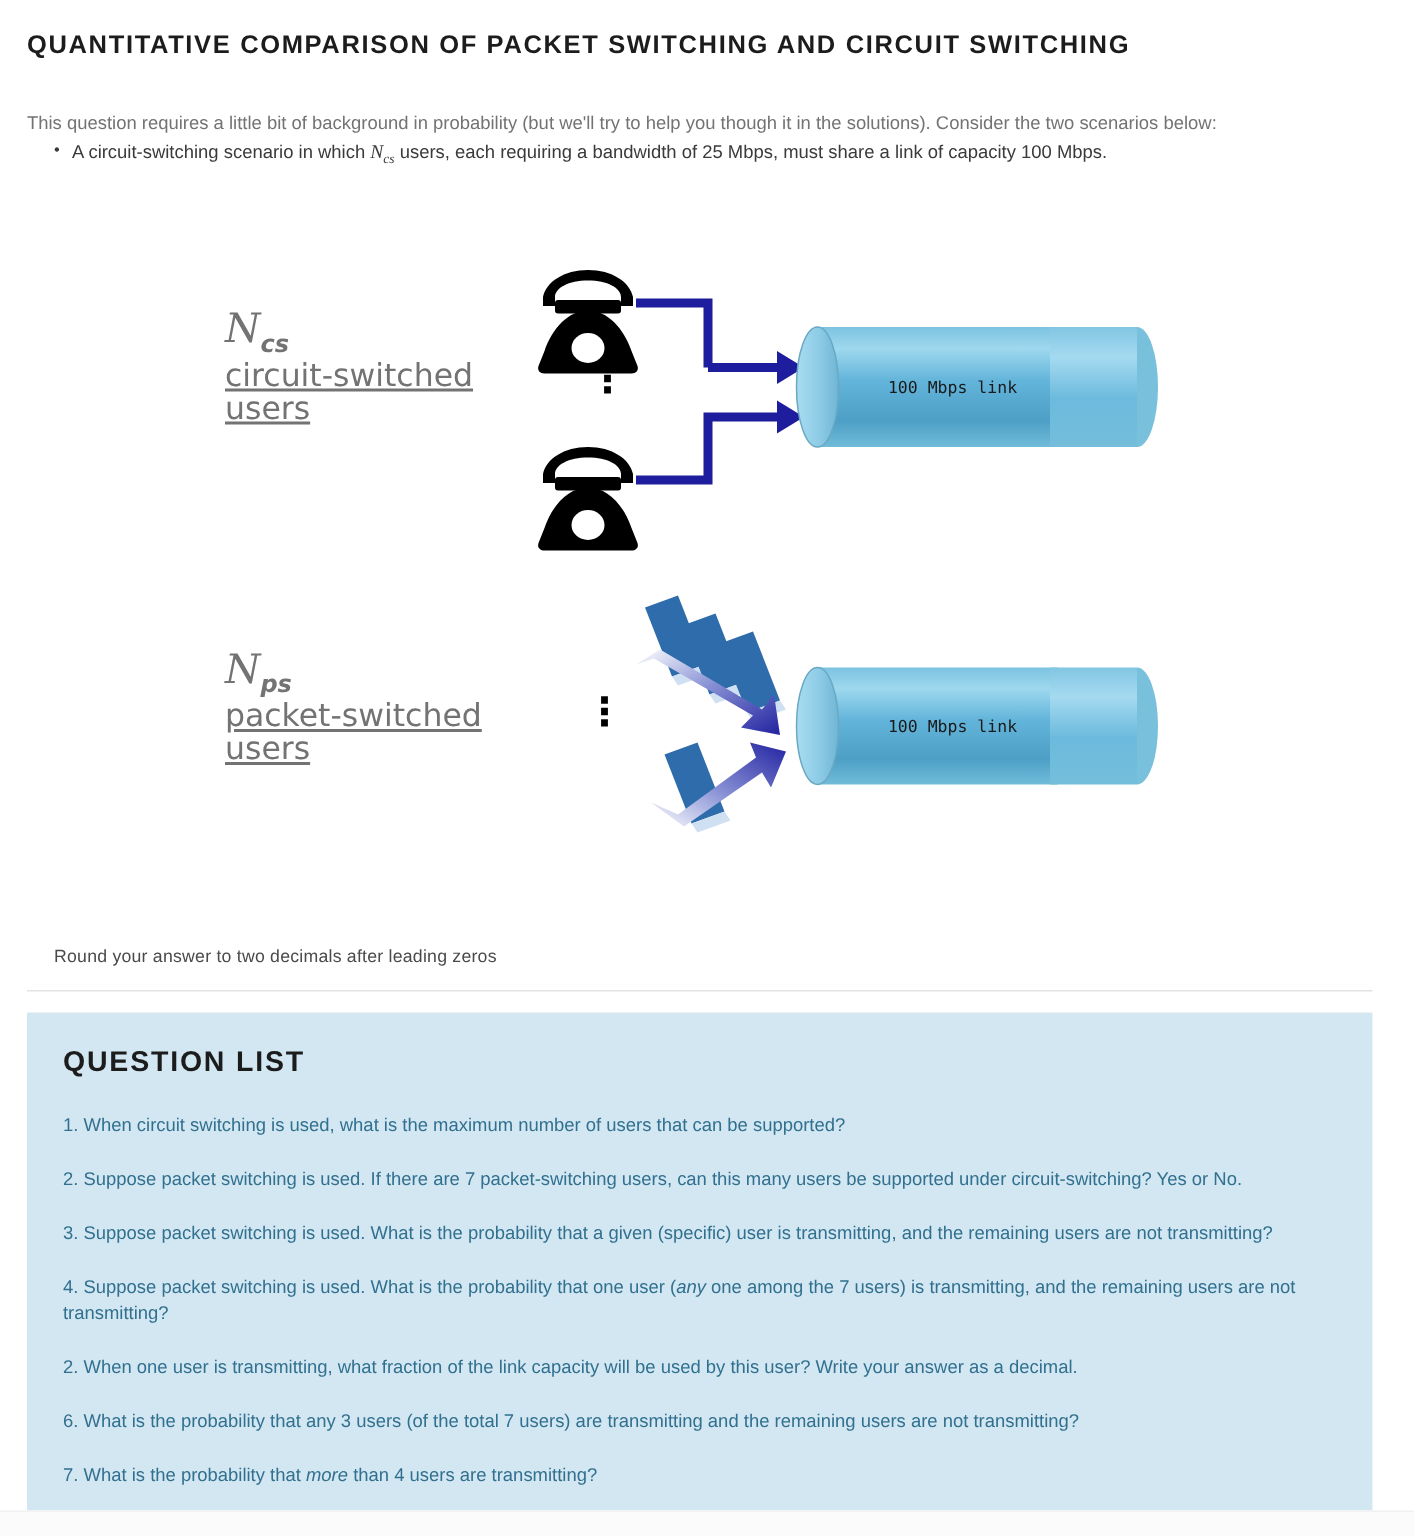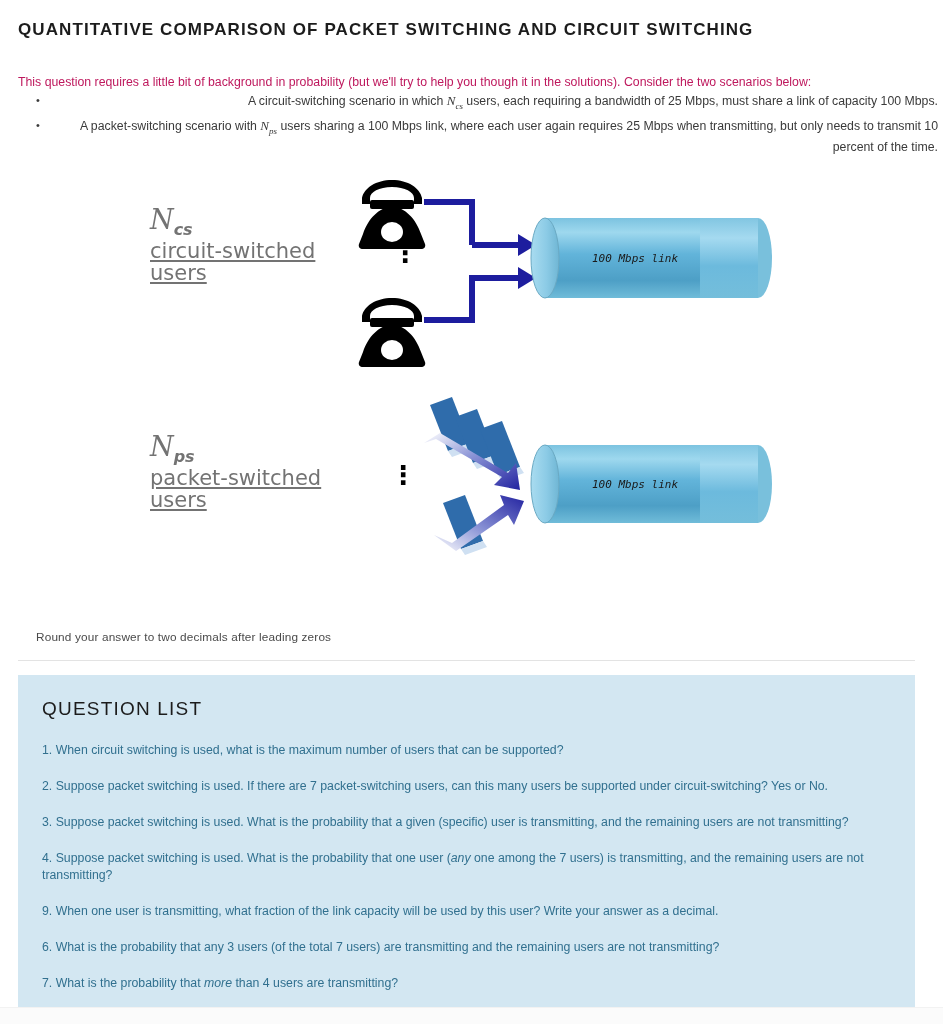--- a/index.html
+++ b/index.html
@@ -38,40 +38,39 @@
     text-transform: uppercase;
   }
 
   .intro-text {
     position: absolute;
     left: 18px;
     top: 62px;
     width: 900px;
     font-size: 12.3px;
     line-height: 16px;
-    color: #be185d;
+    color: #737373;
   }
 
   .bullet-list {
     position: absolute;
     left: 30px;
     top: 92px;
     width: 890px;
     margin: 0;
     padding: 0 0 0 18px;
     list-style: none;
     font-size: 12.3px;
     line-height: 17px;
     color: #3a3a3a;
   }
   .bullet-list li {
     position: relative;
     margin-bottom: 2px;
     padding-left: 0;
-    text-align: right;
   }
   .bullet-list li::before {
     content: "\2022";
     position: absolute;
     left: -12px;
     top: 0;
     font-size: 11px;
     color: #3a3a3a;
   }
   var.mathvar {
@@ -80,21 +79,20 @@
     font-size: 13px;
   }
   var.mathvar sub {
     font-style: italic;
     font-size: 9px;
   }
 
   
   .figure {
     position: absolute;
-    font-style: italic;
   }
   #figure-circuit { left: 0px; top: 160px; width: 943px; height: 210px; }
   #figure-packet  { left: 0px; top: 385px; width: 943px; height: 200px; }
 
   .fig-label {
     position: absolute;
     text-align: left;
     font-family: "DejaVu Sans", sans-serif;
     color: #737373;
     line-height: 1.08;
@@ -155,21 +153,21 @@
     top: 675px;
     width: 897px;
     height: 332px;
     background: #d3e7f2;
     box-sizing: border-box;
     padding: 20px 22px 10px 22px;
     overflow: hidden;
   }
   .panel-title {
     font-size: 19px;
-    font-weight: normal;
+    font-weight: bold;
     letter-spacing: 1.2px;
     color: #1c1c1c;
     margin: 3px 0 22px 2px;
   }
   .q-item {
     font-size: 12.3px;
     line-height: 17px;
     color: #31708f;
     margin: 0 0 19px 2px;
     max-width: 890px;
@@ -191,23 +189,20 @@
 
 <div class="page">
 
   <h1 class="page-title">QUANTITATIVE COMPARISON OF PACKET SWITCHING AND CIRCUIT SWITCHING</h1>
 
   <p class="intro-text">This question requires a little bit of background in probability (but we'll try to help you though it in the solutions). Consider the two scenarios below:</p>
 
   <ul class="bullet-list">
     <li>
       <span>A circuit-switching scenario in which </span><var class="mathvar"><span>N</span><sub>cs</sub></var><span> users, each requiring a bandwidth of 25 Mbps, must share a link of capacity 100 Mbps.</span>
-    </li>
-    <li>
-      <span>A packet-switching scenario with </span><var class="mathvar"><span>N</span><sub>ps</sub></var><span> users sharing a 100 Mbps link, where each user again requires 25 Mbps when transmitting, but only needs to transmit 10 percent of the time.</span>
     </li>
   </ul>
 
   <div class="figure" id="figure-circuit">
     <svg width="943" height="210" viewBox="0 0 943 210">
       <defs>
         <linearGradient id="cylBody" x1="0" y1="0" x2="0" y2="1">
           <stop offset="0%" stop-color="#7cc3e0"></stop>
           <stop offset="18%" stop-color="#9ed8ee"></stop>
           <stop offset="45%" stop-color="#62b4da"></stop>
@@ -329,21 +324,21 @@
     <div class="panel-title">QUESTION LIST</div>
 
     <p class="q-item"><span>1. When circuit switching is used, what is the maximum number of users that can be supported?</span><em></em><span></span></p>
 
     <p class="q-item"><span>2. Suppose packet switching is used. If there are 7 packet-switching users, can this many users be supported under circuit-switching? Yes or No.</span><em></em><span></span></p>
 
     <p class="q-item"><span>3. Suppose packet switching is used. What is the probability that a given (specific) user is transmitting, and the remaining users are not transmitting?</span><em></em><span></span></p>
 
     <p class="q-item"><span>4. Suppose packet switching is used. What is the probability that one user (</span><em>any</em><span> one among the 7 users) is transmitting, and the remaining users are not transmitting?</span></p>
 
-    <p class="q-item"><span>9. When one user is transmitting, what fraction of the link capacity will be used by this user? Write your answer as a decimal.</span><em></em><span></span></p>
+    <p class="q-item"><span>2. When one user is transmitting, what fraction of the link capacity will be used by this user? Write your answer as a decimal.</span><em></em><span></span></p>
 
     <p class="q-item"><span>6. What is the probability that any 3 users (of the total 7 users) are transmitting and the remaining users are not transmitting?</span><em></em><span></span></p>
 
     <p class="q-item"><span>7. What is the probability that </span><em>more</em><span> than 4 users are transmitting?</span></p>
   </div>
 
   <div class="page-footer"></div>
 
 </div>
 

